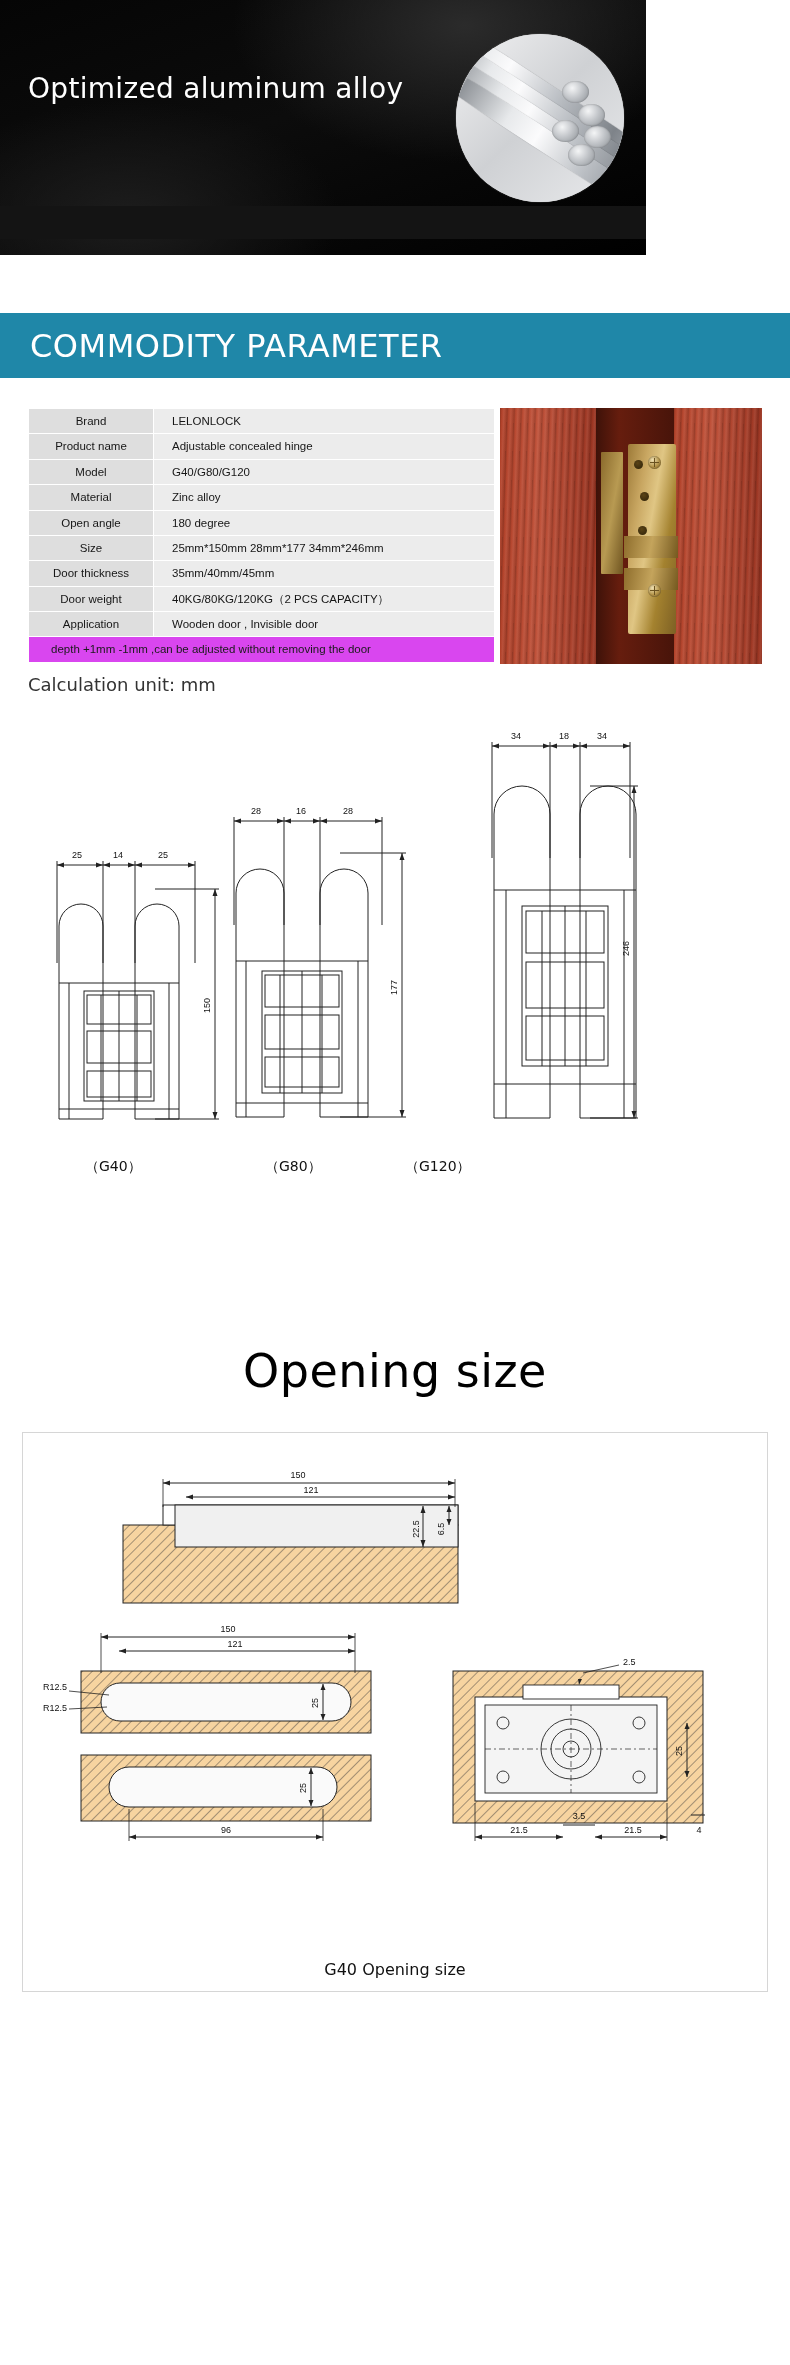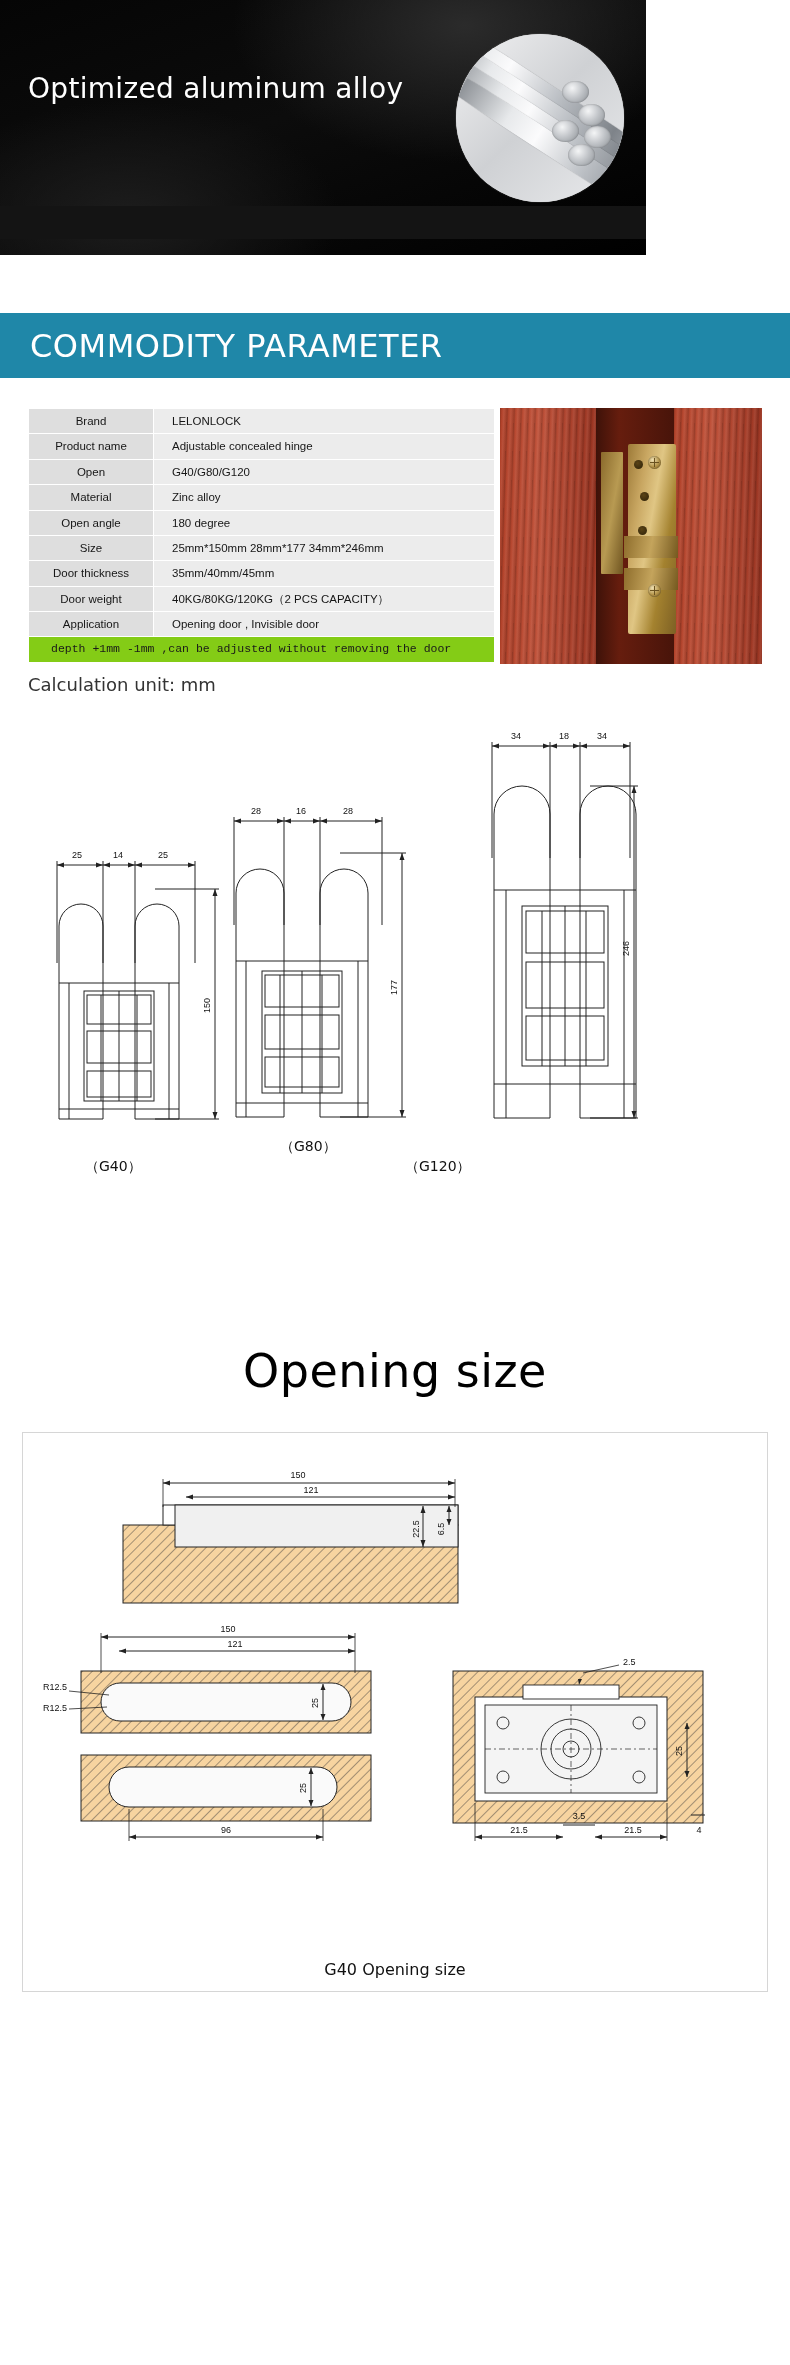--- a/index.html
+++ b/index.html
@@ -121,23 +121,22 @@
     text-align:center;
     color:#161616;
     white-space:nowrap;
   }
   .spec-table td.v {
     background:#ececec;
     padding-left:18px;
     color:#161616;
   }
   .spec-table tr.wide td.full {
-    background:#84cc16;
+    background:#d946ef;
     padding-left:22px;
-    font-family:Liberation Mono, monospace;
   }
 
   .spec-photo {
     position:absolute;
     left:500px;
     top:30px;
     width:262px;
     height:256px;
     overflow:hidden;
     background:#8d2f1d;
@@ -280,21 +279,21 @@
       <tbody>
         <tr>
           <td class="k">Brand</td>
           <td class="v">LELONLOCK</td>
         </tr>
         <tr>
           <td class="k">Product name</td>
           <td class="v">Adjustable concealed hinge</td>
         </tr>
         <tr>
-          <td class="k">Open</td>
+          <td class="k">Model</td>
           <td class="v">G40/G80/G120</td>
         </tr>
         <tr>
           <td class="k">Material</td>
           <td class="v">Zinc alloy</td>
         </tr>
         <tr>
           <td class="k">Open angle</td>
           <td class="v">180 degree</td>
         </tr>
@@ -305,21 +304,21 @@
         <tr>
           <td class="k">Door thickness</td>
           <td class="v">35mm/40mm/45mm</td>
         </tr>
         <tr>
           <td class="k">Door weight</td>
           <td class="v">40KG/80KG/120KG（2 PCS CAPACITY）</td>
         </tr>
         <tr>
           <td class="k">Application</td>
-          <td class="v">Opening door , Invisible door</td>
+          <td class="v">Wooden door , Invisible door</td>
         </tr>
         <tr class="wide">
           <td class="full" colspan="2">depth +1mm -1mm ,can be adjusted without removing the door</td>
         </tr>
       </tbody>
     </table>
 
     <div class="spec-photo">
       <div class="door-l"></div>
       <div class="door-gap"></div>
@@ -419,21 +418,21 @@
           <line x1="26" y1="320" x2="158" y2="320"></line>
           <line x1="36" y1="178" x2="36" y2="334"></line>
           <line x1="148" y1="178" x2="148" y2="334"></line>
         </g>
         <text class="dim-txt" x="41" y="31">28</text>
         <text class="dim-txt" x="86" y="31">16</text>
         <text class="dim-txt" x="133" y="31">28</text>
         <text class="dim-txt" x="187" y="212" transform="rotate(-90 187 212)">177</text>
       </svg>
     </div>
-    <div class="model-caption" style="left:265px; top:440px;margin-left:15px;">（G80）</div>
+    <div class="model-caption" style="left:265px; top:460px;">（G80）</div>
 
     <div class="dwg" style="left:390px; top:10px;">
       <svg width="250" height="445" viewBox="0 0 250 445">
         <g stroke="#222" stroke-width="1" fill="none">
           <line x1="102" y1="38" x2="240" y2="38"></line>
           <line x1="102" y1="34" x2="102" y2="150"></line>
           <line x1="160" y1="34" x2="160" y2="150"></line>
           <line x1="190" y1="34" x2="190" y2="150"></line>
           <line x1="240" y1="34" x2="240" y2="150"></line>
           <path d="M102,38 l7,-2.5 v5 z" fill="#222" stroke="none"></path>

